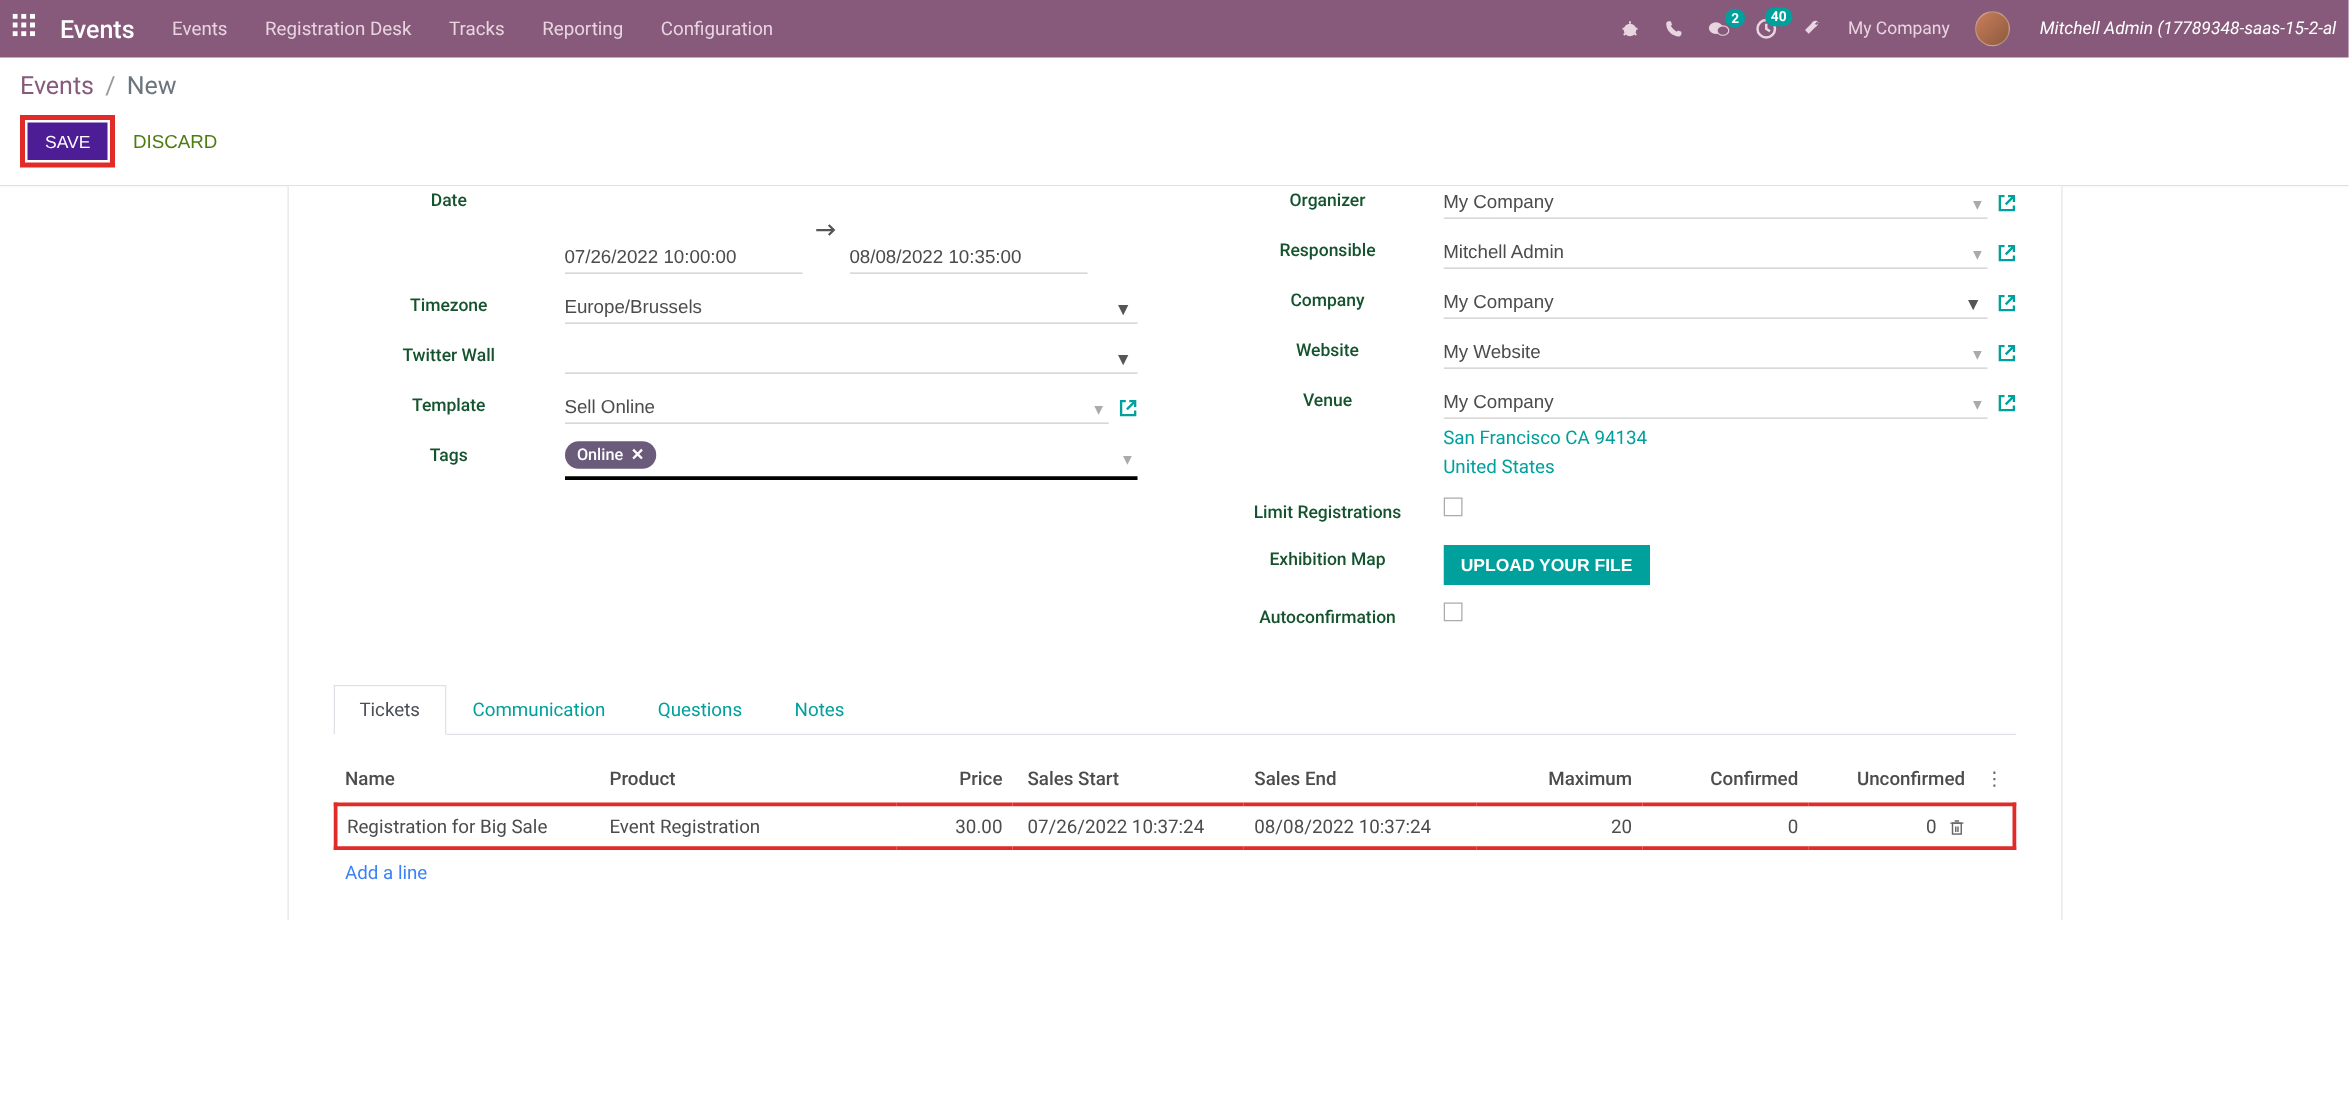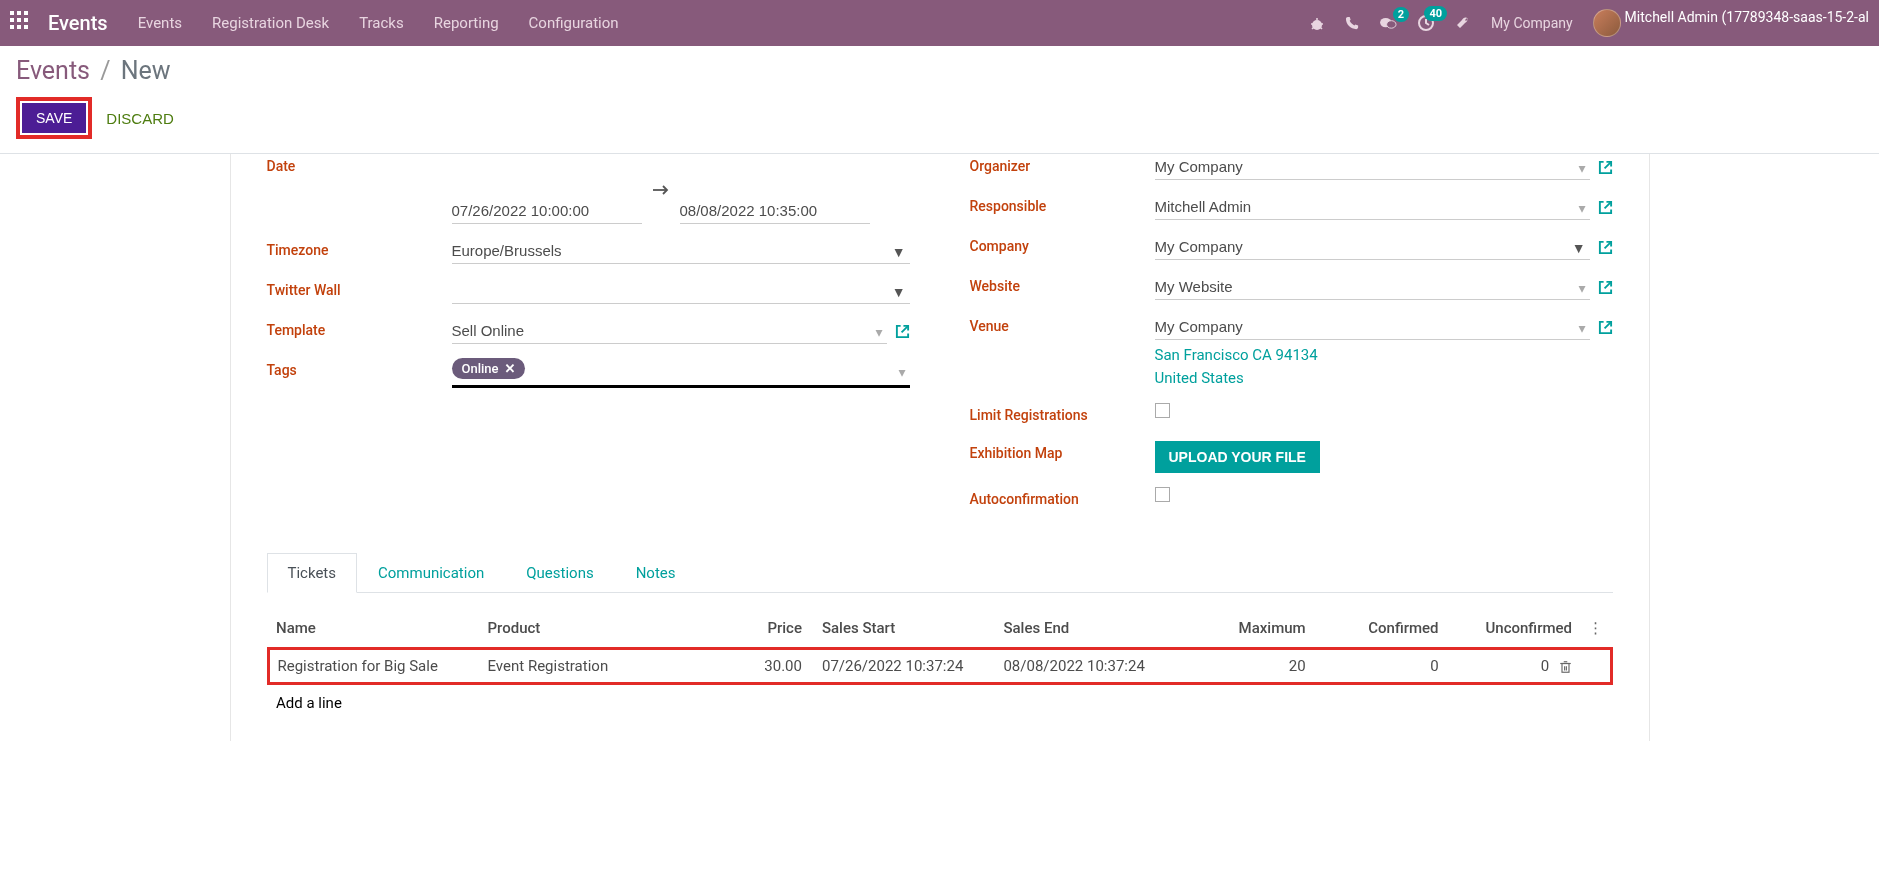--- a/index.html
+++ b/index.html
@@ -7,41 +7,41 @@
 
 
 .navbar { background: #875a7b; color: #fff; height: 46px; display: flex; align-items: center; padding: 0 10px; }
 .navbar .apps-icon { width: 24px; height: 24px; margin-right: 14px; cursor: pointer; }
 .navbar .brand { font-size: 20px; font-weight: 500; margin-right: 30px; }
 .navbar .nav-links { display: flex; gap: 30px; }
 .navbar .nav-links a { color: #e8d5e0; font-size: 15px; cursor: pointer; }
 .navbar .nav-right { margin-left: auto; display: flex; align-items: center; gap: 20px; }
 .navbar .nav-icon { position: relative; cursor: pointer; color: #e8d5e0; }
 .navbar .badge { position: absolute; top: -8px; right: -12px; background: #00a09d; color: #fff; border-radius: 10px; font-size: 11px; font-weight: bold; padding: 1px 5px; }
-.navbar .user { display: flex; align-items: flex-start; gap: 4px; cursor: pointer; }
+.navbar .user { display: flex; align-items: center; gap: 24px; cursor: pointer; font-style: italic; }
 .navbar .avatar { width: 28px; height: 28px; border-radius: 50%; background: linear-gradient(135deg, #c97e5c, #8b5a3c); border: 1px solid rgba(255,255,255,0.3); }
 
 
 .control-panel { padding: 10px 16px 14px; border-bottom: 1px solid #dee2e6; }
-.breadcrumb { font-size: 25px; color: #6c4b6b; margin-bottom: 12px; }
+.breadcrumb { font-size: 20px; color: #6c4b6b; margin-bottom: 12px; }
 .breadcrumb .crumb-link { color: #875a7b; cursor: pointer; }
 .breadcrumb .sep { color: #999; margin: 0 4px; }
 .breadcrumb .crumb-current { color: #6c757d; }
 .action-row { display: flex; align-items: center; gap: 10px; }
 .btn-save { background: #4c1d95; color: #fff; border: none; padding: 7px 14px; font-size: 14px; font-weight: 500; cursor: pointer; }
 .btn-discard { background: none; border: none; color: #4d7c0f; font-size: 15px; font-weight: 500; cursor: pointer; padding: 7px 4px; }
 
 .highlight-red { border: 4px solid #e22b28; }
 
 
 .form-sheet { max-width: 1420px; margin: 0 auto; background: #fff; border-left: 1px solid #e6e6e6; border-right: 1px solid #e6e6e6; padding: 0 36px 20px; }
 .form-row { display: flex; gap: 60px; }
 .form-col { flex: 1; }
 .field { display: flex; align-items: flex-start; margin-bottom: 14px; min-height: 24px; }
-.field .label { width: 185px; font-weight: 500; color: #c2410c; padding-top: 4px; flex-shrink: 0; }
+.field .label { width: 185px; font-weight: 500; color: #14532d; padding-top: 4px; flex-shrink: 0; text-align: center; }
 .field .value { flex: 1; position: relative; }
 .input-line { border: none; border-bottom: 1px solid #ccc; width: 100%; padding: 4px 0; font-size: 15px; color: #4c4c4c; outline: none; background: transparent; }
 .date-pair { display: flex; align-items: center; gap: 10px; }
 .date-pair .input-line { width: 190px; margin-top: 44px; }
 .arrow-icon { color: #555; }
 .dropdown-caret { position: absolute; right: 4px; top: 6px; pointer-events: none; color: #555; }
 .ext-link { color: #00a09d; margin-left: 8px; cursor: pointer; }
 .tag-chip { display: inline-flex; align-items: center; background: #6b5b7b; color: #fff; border-radius: 12px; padding: 3px 10px; font-size: 13px; font-weight: 500; }
 .tag-chip .tag-x { margin-left: 6px; font-weight: bold; cursor: pointer; }
 .with-ext { display: flex; align-items: center; }
@@ -55,21 +55,21 @@
 .tab { padding: 10px 20px; font-size: 15px; color: #00a09d; cursor: pointer; border: 1px solid transparent; border-bottom: none; }
 .tab.active { color: #495057; border-color: #dee2e6; border-bottom: 1px solid #fff; margin-bottom: -1px; background: #fff; }
 
 
 .ticket-table { width: 100%; border-collapse: collapse; margin-top: 16px; }
 .ticket-table th { text-align: left; font-weight: 500; color: #4c4c4c; padding: 10px 8px; border-bottom: 1px solid #dee2e6; font-size: 15px; }
 .ticket-table th.right { text-align: right; }
 .ticket-table td { padding: 9px 8px; font-size: 15px; }
 .ticket-table td.right { text-align: right; }
 .ticket-row { }
-.add-line { color: #000000; cursor: pointer; padding: 10px 8px; font-size: 15px; }
+.add-line { color: #3b82f6; cursor: pointer; padding: 10px 8px; font-size: 15px; }
 .kebab { cursor: pointer; color: #666; }
 .trash { cursor: pointer; color: #666; }
 
 .row-highlight { border: 3px solid #e22b28; }
 .row-highlight td { padding-top: 7px; padding-bottom: 7px; }
 
 svg { display: inline-block; vertical-align: middle; }
 </style>
 </head>
 <body>

